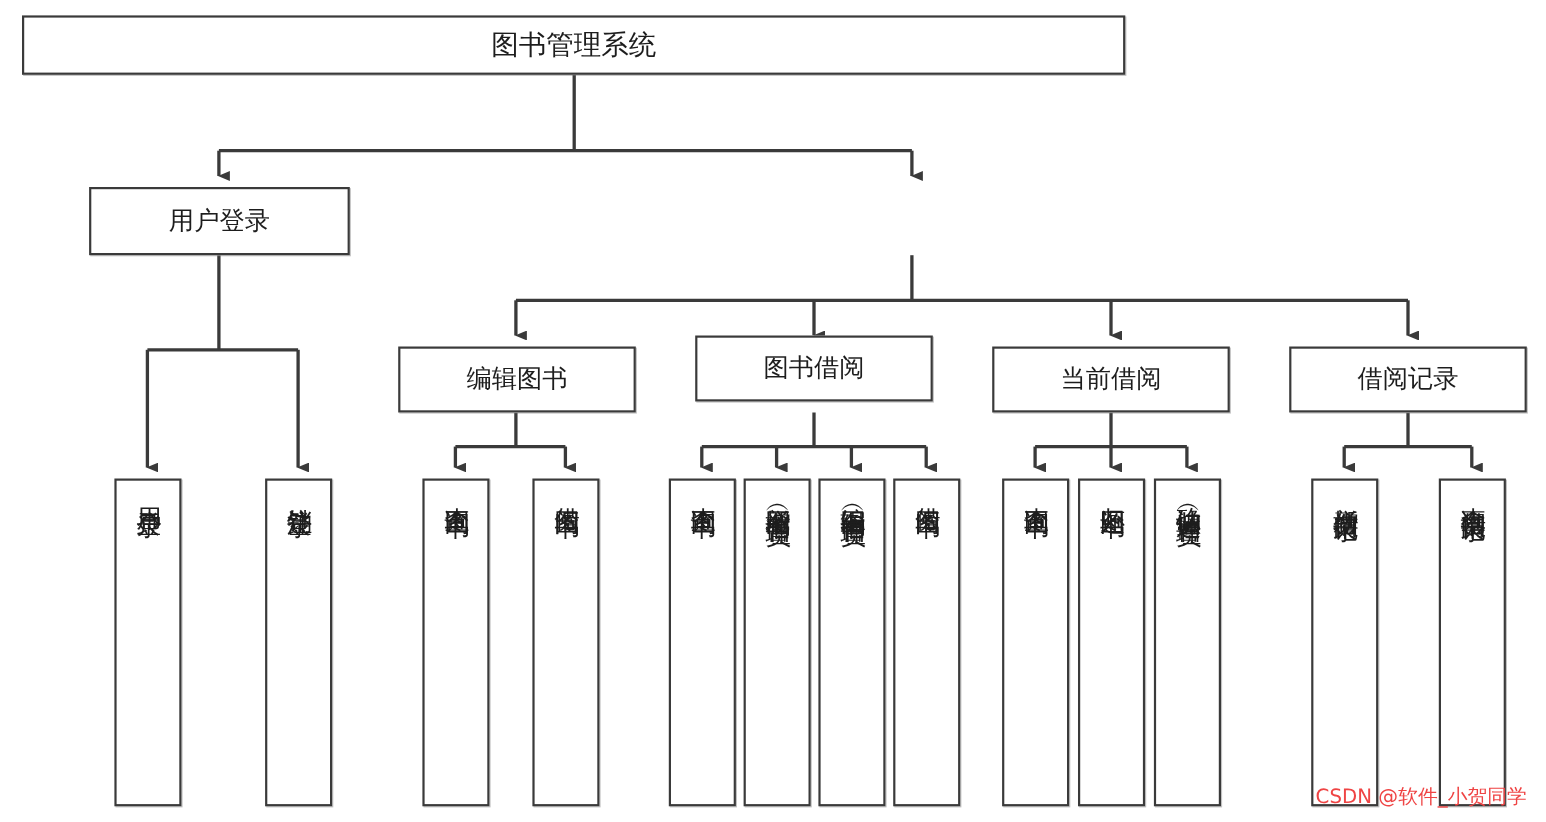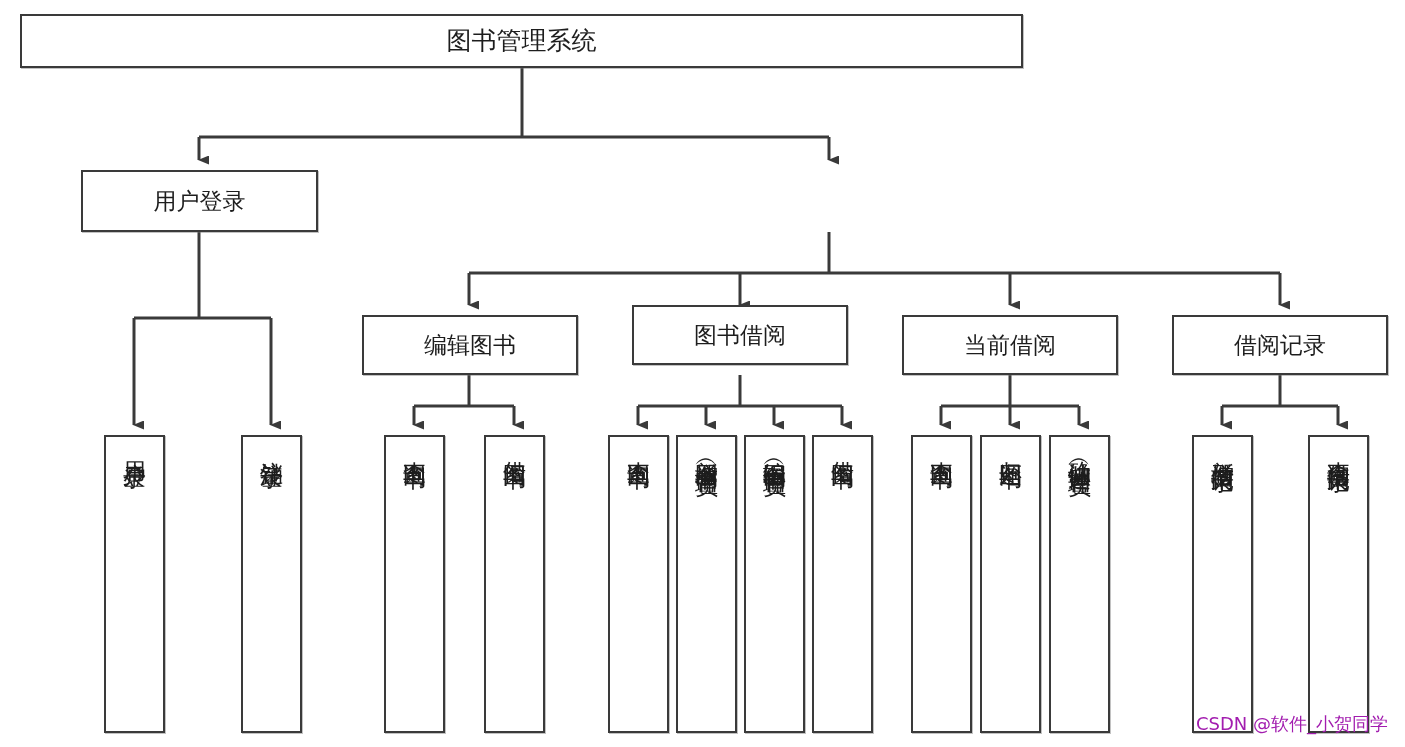--- a/index.html
+++ b/index.html
@@ -59,21 +59,21 @@
     text-orientation: upright;
     font-size: 23px;
     letter-spacing: 2px;
     line-height: 1;
   }
   .watermark {
     position: absolute;
     left: 1196px;
     top: 712px;
     font-size: 18px;
-    color: #a21caf;
+    color: #ef4444;
     white-space: pre;
     pointer-events: none;
   }
 </style>
 </head>
 <body>
 
 <div id="diagram-root">
 
   <svg id="flow-svg" viewBox="0 0 1405 747" xmlns="http://www.w3.org/2000/svg">

